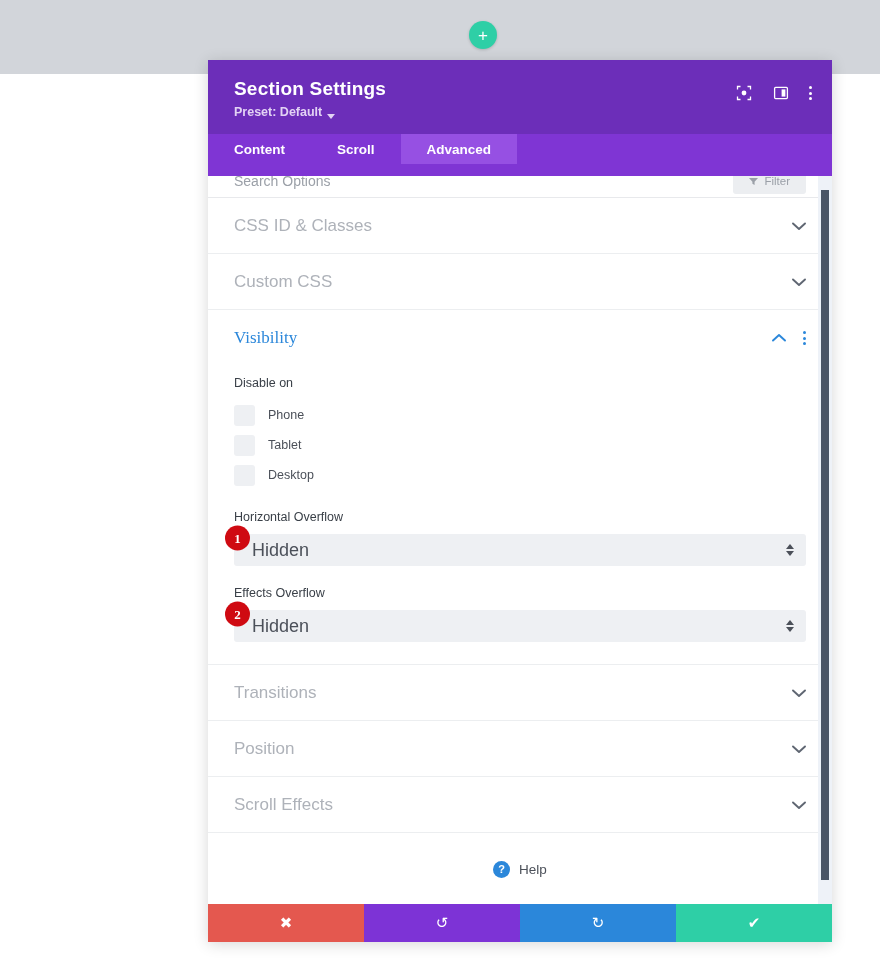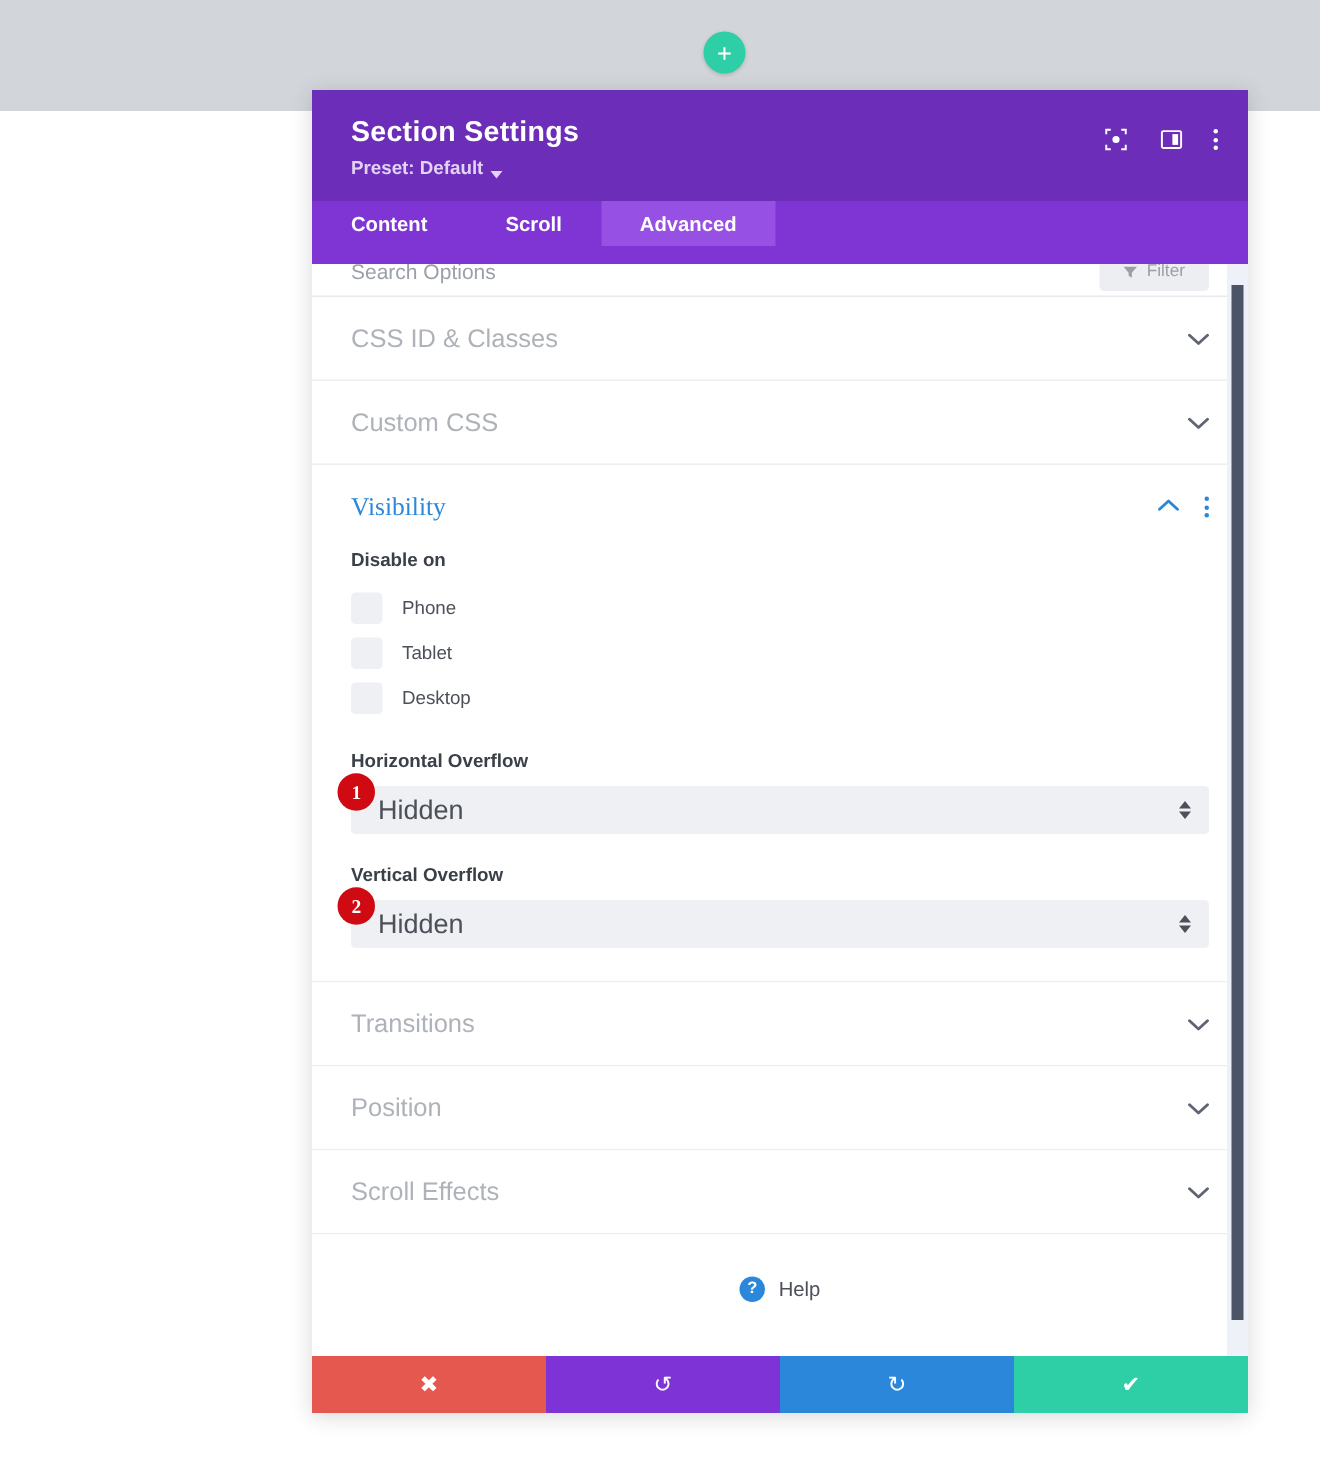--- a/index.html
+++ b/index.html
@@ -235,24 +235,25 @@
   .chev-up {
     color: #2b87da;
     font-size: 14px;
     line-height: 1;
   }
   .dots-v.blue i { background: #2b87da; }
 
   .field-group { padding: 0 26px; }
   .field-label {
     font-size: 12.5px;
-    font-weight: 700;
+    font-weight: 400;
     color: #3a4048;
     margin-bottom: 10px;
     display: block;
+    margin-top: 10px;
   }
 
   
   .cb-row {
     display: flex;
     align-items: center;
     gap: 13px;
     height: 30px;
     padding-left: 0px;
     cursor: pointer;
@@ -504,21 +505,21 @@
             <span class="badge">1</span>
             <span class="select-val">Hidden</span>
             <span class="stepper">
                 <span class="up"></span>
                 <span class="dn"></span>
               </span>
           </div>
         </div>
 
         <div class="field-block">
-          <span class="field-label">Vertical Overflow</span>
+          <span class="field-label">Effects Overflow</span>
           <div class="select">
             <span class="badge">2</span>
             <span class="select-val">Hidden</span>
             <span class="stepper">
                 <span class="up"></span>
                 <span class="dn"></span>
               </span>
           </div>
         </div>
 

